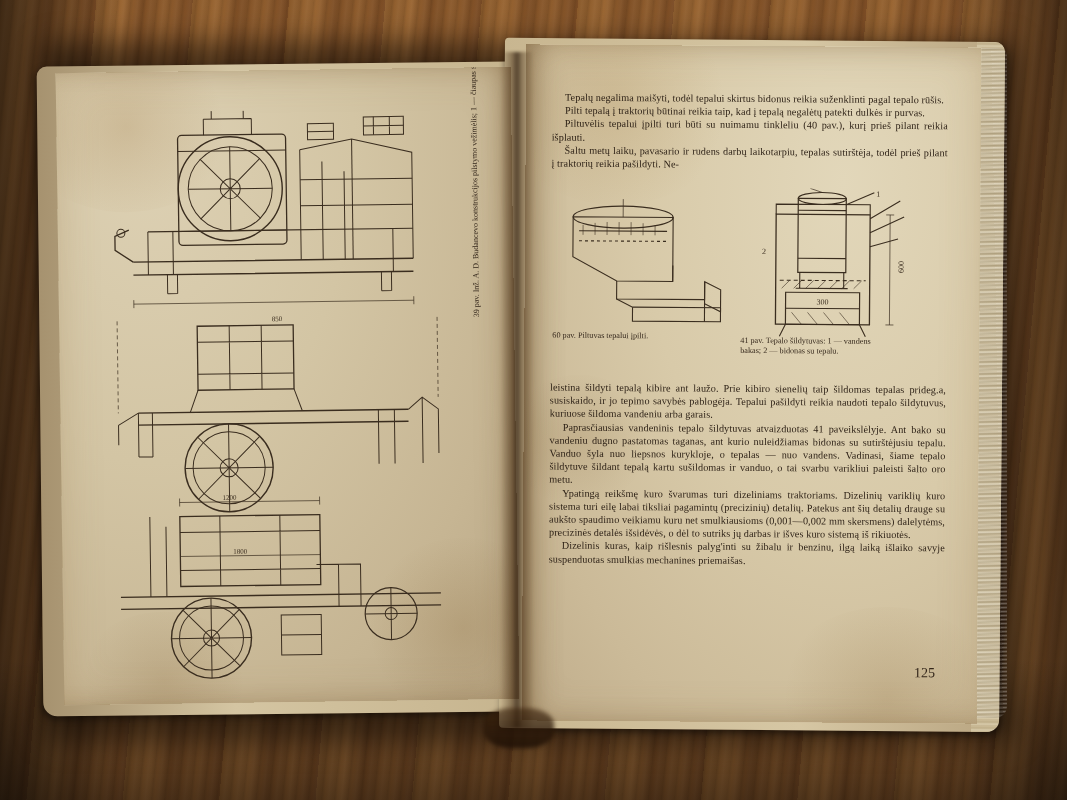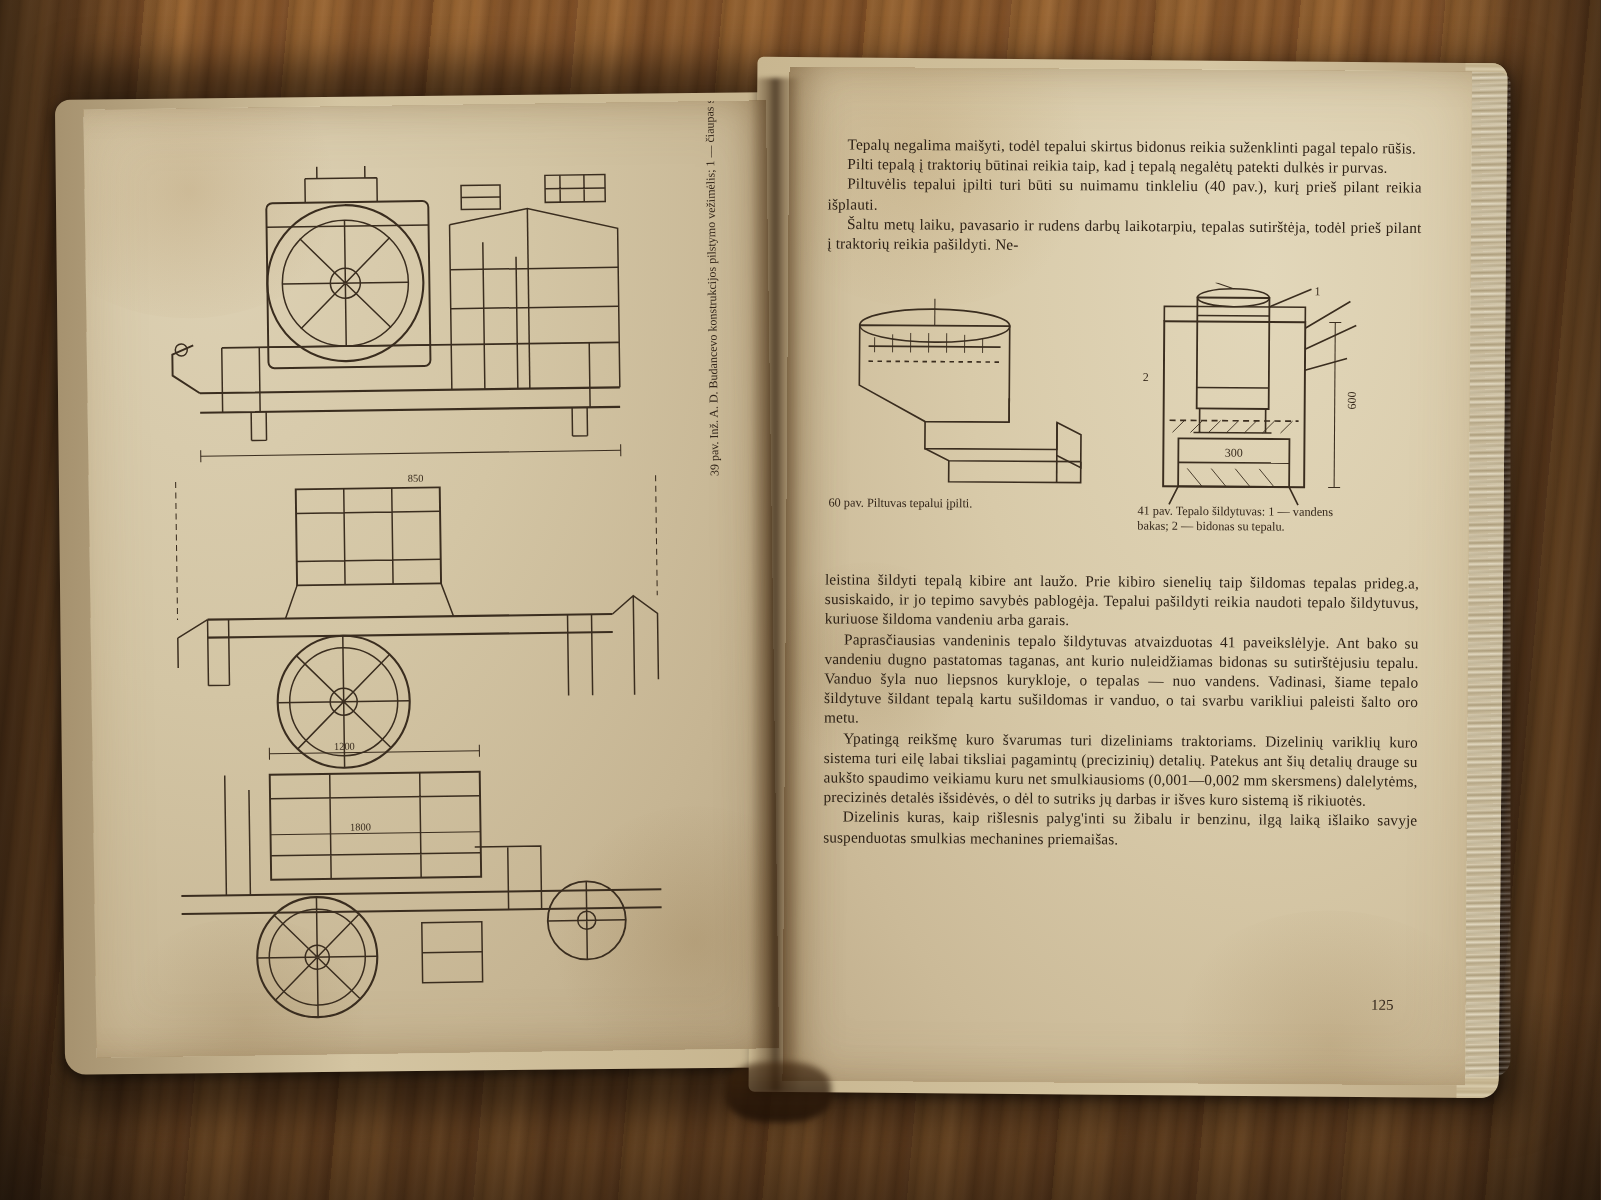--- a/index.html
+++ b/index.html
@@ -154,21 +154,21 @@
   .cap {
     position: absolute;
     font-family: "Liberation Serif", serif;
     font-size: 8.2px;
     line-height: 10px;
     color: #33261a;
   }
   .pageno {
     position: absolute;
     font-family: "Liberation Serif", serif;
-    font-size: 10px;
+    font-size: 14px;
     color: #33261a;
   }
   .vcap {
     position: absolute;
     transform-origin: 0 0;
     transform: rotate(-90deg);
     font-family: "Liberation Serif", serif;
     font-size: 8px;
     line-height: 9.4px;
     color: #33261a;
@@ -396,21 +396,21 @@
             <path d="M146 26 L154 26 M146 136 L154 136" stroke-width="0.7"></path>
           </g>
           <g fill="#3a2d1f" font-family="Liberation Serif, serif" font-size="8">
             <text x="136" y="8">1</text>
             <text x="22" y="66">2</text>
             <text x="83" y="116" text-anchor="middle">300</text>
             <text x="164" y="84" transform="rotate(-90 164 84)">600</text>
           </g>
         </svg>
       </div>
-      <div class="cap" style="left:216px; top:290px; width:140px; text-align:left;margin-left:18px;">
+      <div class="cap" style="left:216px; top:290px; width:140px; text-align:left;">
         <span>41 pav. Tepalo šildytuvas: 1 — vandens bakas; 2 — bidonas su tepalu.</span>
       </div>
 
       <div class="txt" style="left:26px; top:336px; width:396px;">
         <p class="noind">leistina šildyti tepalą kibire ant laužo. Prie kibiro sienelių taip šildomas tepalas prideg.a, susiskaido, ir jo tepimo savybės pablogėja. Tepalui pašildyti reikia naudoti tepalo šildytuvus, kuriuose šildoma vandeniu arba garais.</p>
         <p>Paprasčiausias vandeninis tepalo šildytuvas atvaizduotas 41 paveikslėlyje. Ant bako su vandeniu dugno pastatomas taganas, ant kurio nuleidžiamas bidonas su sutirštėjusiu tepalu. Vanduo šyla nuo liepsnos kurykloje, o tepalas — nuo vandens. Vadinasi, šiame tepalo šildytuve šildant tepalą kartu sušildomas ir vanduo, o tai svarbu varikliui paleisti šalto oro metu.</p>
         <p>Ypatingą reikšmę kuro švarumas turi dizeliniams traktoriams. Dizelinių variklių kuro sistema turi eilę labai tiksliai pagamintų (precizinių) detalių. Patekus ant šių detalių drauge su aukšto spaudimo veikiamu kuru net smulkiausioms (0,001—0,002 mm skersmens) dalelytėms, precizinės detalės išsidėvės, o dėl to sutriks jų darbas ir išves kuro sistemą iš rikiuotės.</p>
         <p>Dizelinis kuras, kaip rišlesnis palyg'inti su žibalu ir benzinu, ilgą laiką išlaiko savyje suspenduotas smulkias mechanines priemaišas.</p>
       </div>
 

